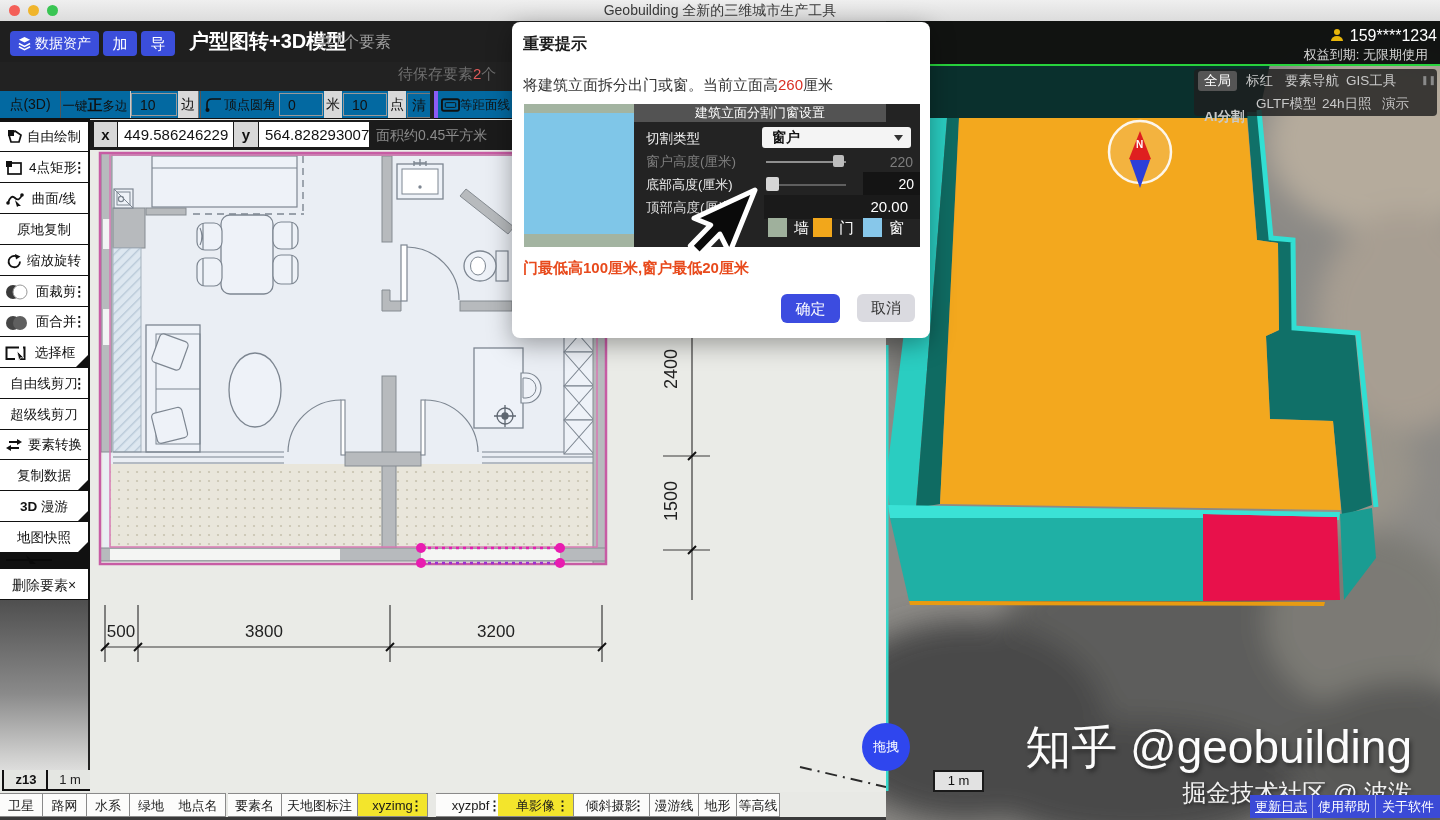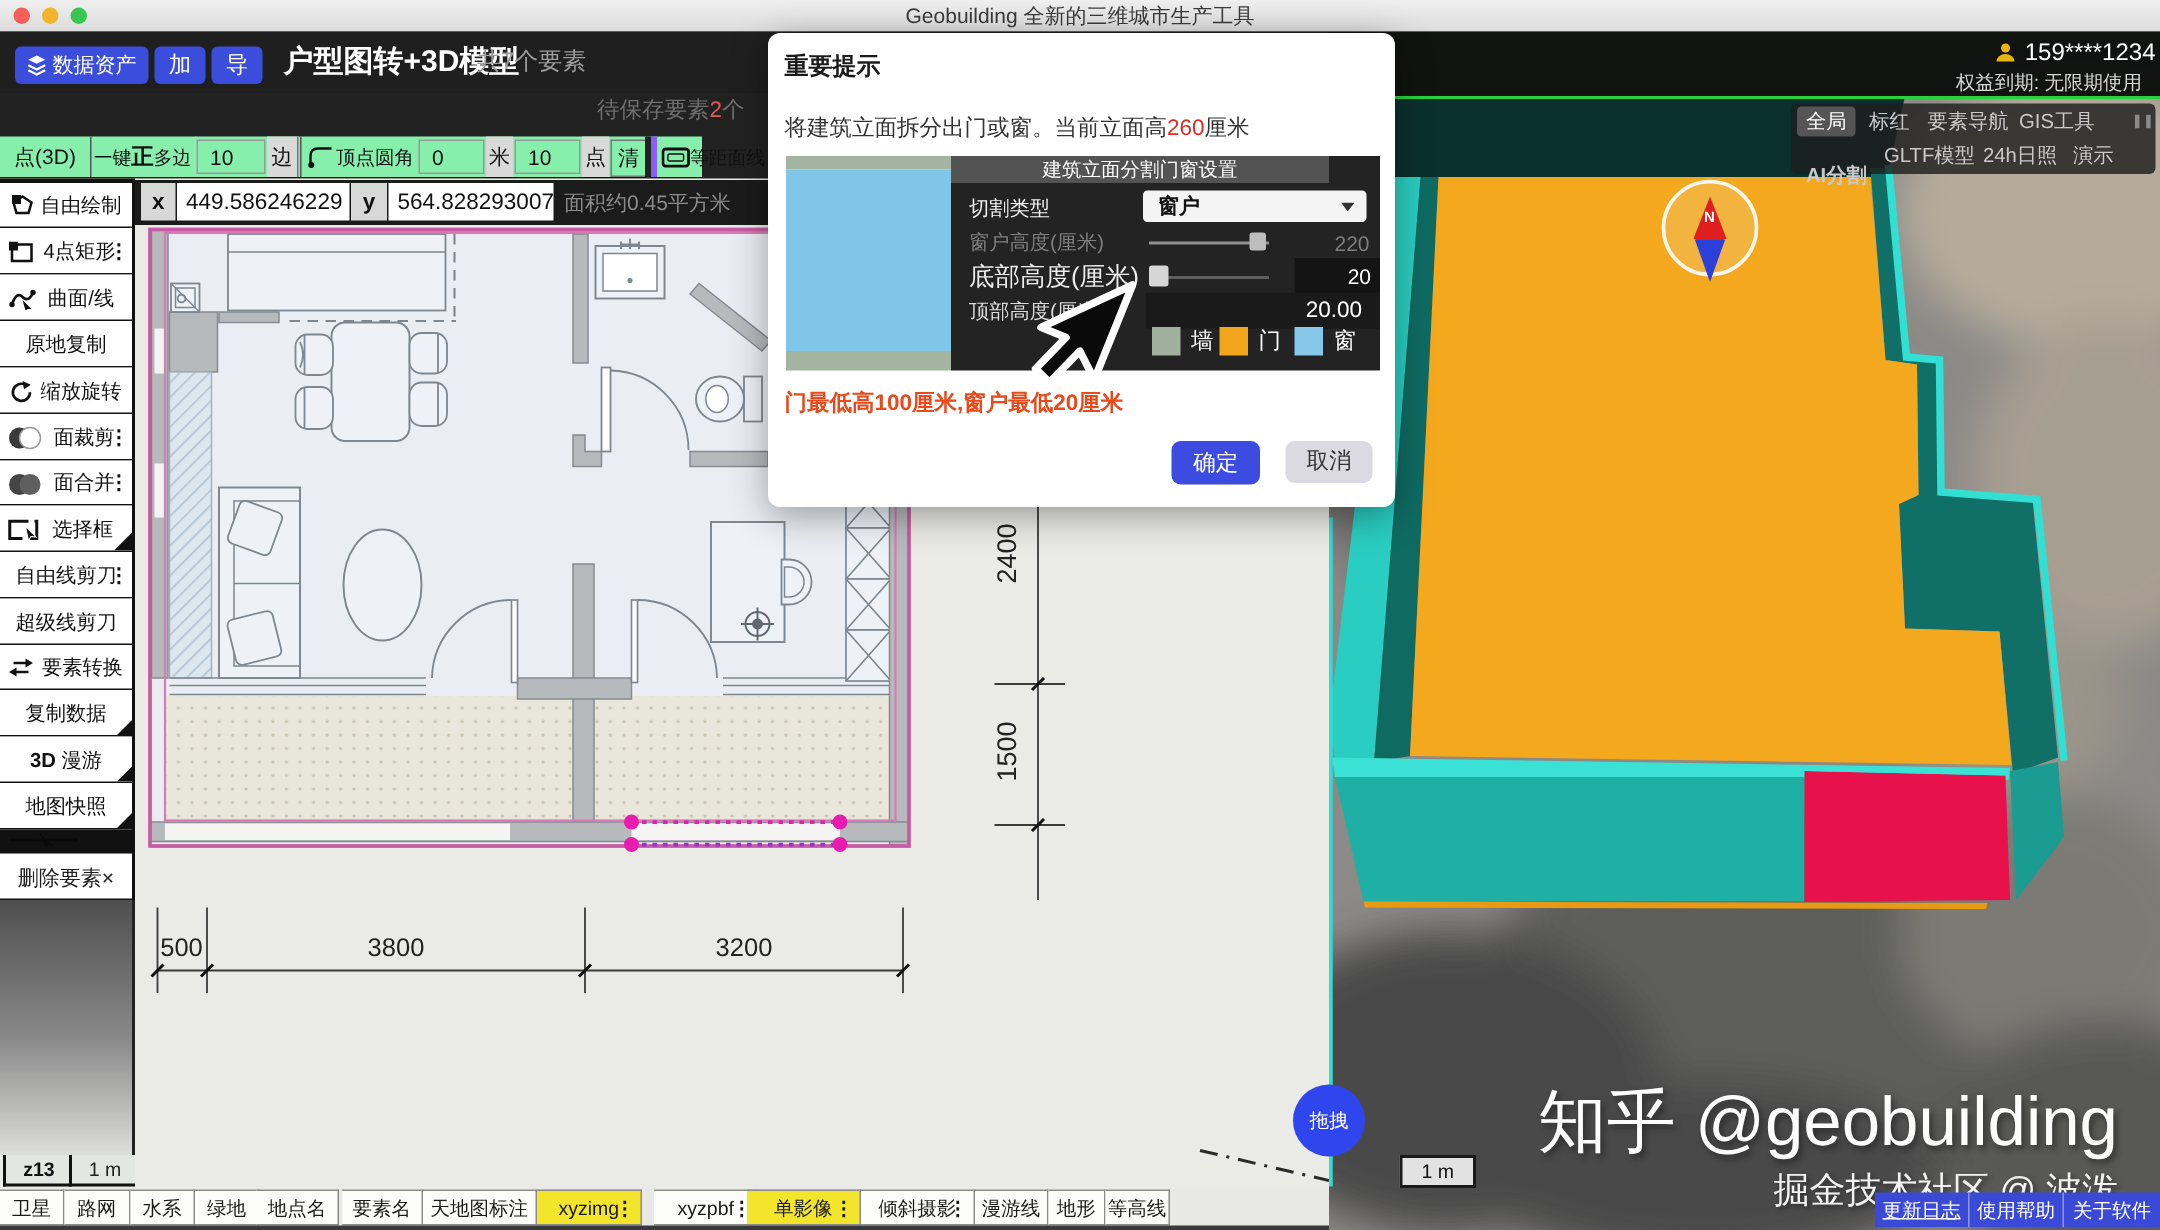--- a/index.html
+++ b/index.html
@@ -42,21 +42,21 @@
   <div class="abs" style="left:141px;top:10px;width:34px;height:25px;background:#3b4edb;border-radius:4px;color:#fff;font-size:15px;line-height:25px;text-align:center;">导</div>
 
   <div class="abs" style="left:189px;top:0;height:41px;line-height:41px;color:#fff;font-size:20px;font-weight:bold;">户型图转+3D模型</div>
 
   <div class="abs" style="left:318px;top:0;height:41px;line-height:42px;color:#9c9c9c;font-size:16px;">共7个要素</div>
 
   <div class="abs" style="left:398px;top:0;height:41px;line-height:42px;color:#6e6e6e;font-size:15px;margin-top:32px;">待保存要素<span style="color:#e05a5a;">2</span>个</div>
 </div>
 
 
-<div class="abs" style="left:0;top:91px;width:468px;height:28px;background:#86efac;border-bottom:1px solid #111;box-sizing:border-box;font-size:14px;color:#111;">
+<div class="abs" style="left:0;top:91px;width:512px;height:28px;background:#0369a1;border-bottom:1px solid #111;box-sizing:border-box;font-size:14px;color:#111;">
 
   <div class="abs cell2" style="left:0;width:60px;border-right:1px solid #555;">点(3D)</div>
 
   <div class="abs cell2" style="left:60px;width:70px;border-right:1px solid #ccc;font-size:12.5px;">一键<b style="font-size:15px;">正</b>多边</div>
 
   <div class="abs cell2" style="left:131px;width:46px;text-align:left;padding-left:8px;box-sizing:border-box;border:1px solid #999;top:2px;height:23px;line-height:23px;">10</div>
 
   <div class="abs cell2" style="left:178px;width:20px;background:#d9d9d9;border-right:1px solid #777;">边</div>
 
   <div class="abs cell2" style="left:200px;width:76px;border-left:1px solid #555;text-align:left;">
@@ -561,21 +561,21 @@
     </div>
 
     <div class="abs" style="left:12px;top:48px;height:20px;line-height:20px;color:#7f7f7f;font-size:13.5px;">窗户高度(厘米)</div>
 
     <div class="abs" style="left:132px;top:57px;width:80px;height:2px;background:#8f8f8f;"></div>
 
     <div class="abs" style="left:199px;top:51px;width:11px;height:12px;background:#bdbdbd;border-radius:2px;"></div>
 
     <div class="abs" style="left:230px;top:48px;width:49px;height:20px;line-height:20px;color:#7d7d7d;font-size:14px;text-align:right;">220</div>
 
-    <div class="abs" style="left:12px;top:71px;height:20px;line-height:20px;color:#ededed;font-size:17px;">底部高度(厘米)</div>
+    <div class="abs" style="left:12px;top:71px;height:20px;line-height:20px;color:#ededed;font-size:13px;">底部高度(厘米)</div>
 
     <div class="abs" style="left:132px;top:80px;width:80px;height:2px;background:#5f5f5f;"></div>
 
     <div class="abs" style="left:132px;top:73px;width:13px;height:14px;background:#d6d6d6;border-radius:2px;"></div>
 
     <div class="abs" style="left:229px;top:68px;width:57px;height:24px;background:#141414;color:#fff;font-size:14px;line-height:24px;text-align:right;"><span style="margin-right:6px;">20</span></div>
 
     <div class="abs" style="left:12px;top:94px;height:20px;line-height:20px;color:#dcdcdc;font-size:13.5px;">顶部高度(厘米)</div>
 
     <div class="abs" style="left:130px;top:91px;width:156px;height:24px;background:#1a1a1a;color:#fff;font-size:15px;line-height:24px;text-align:right;"><span style="margin-right:12px;">20.00</span></div>

